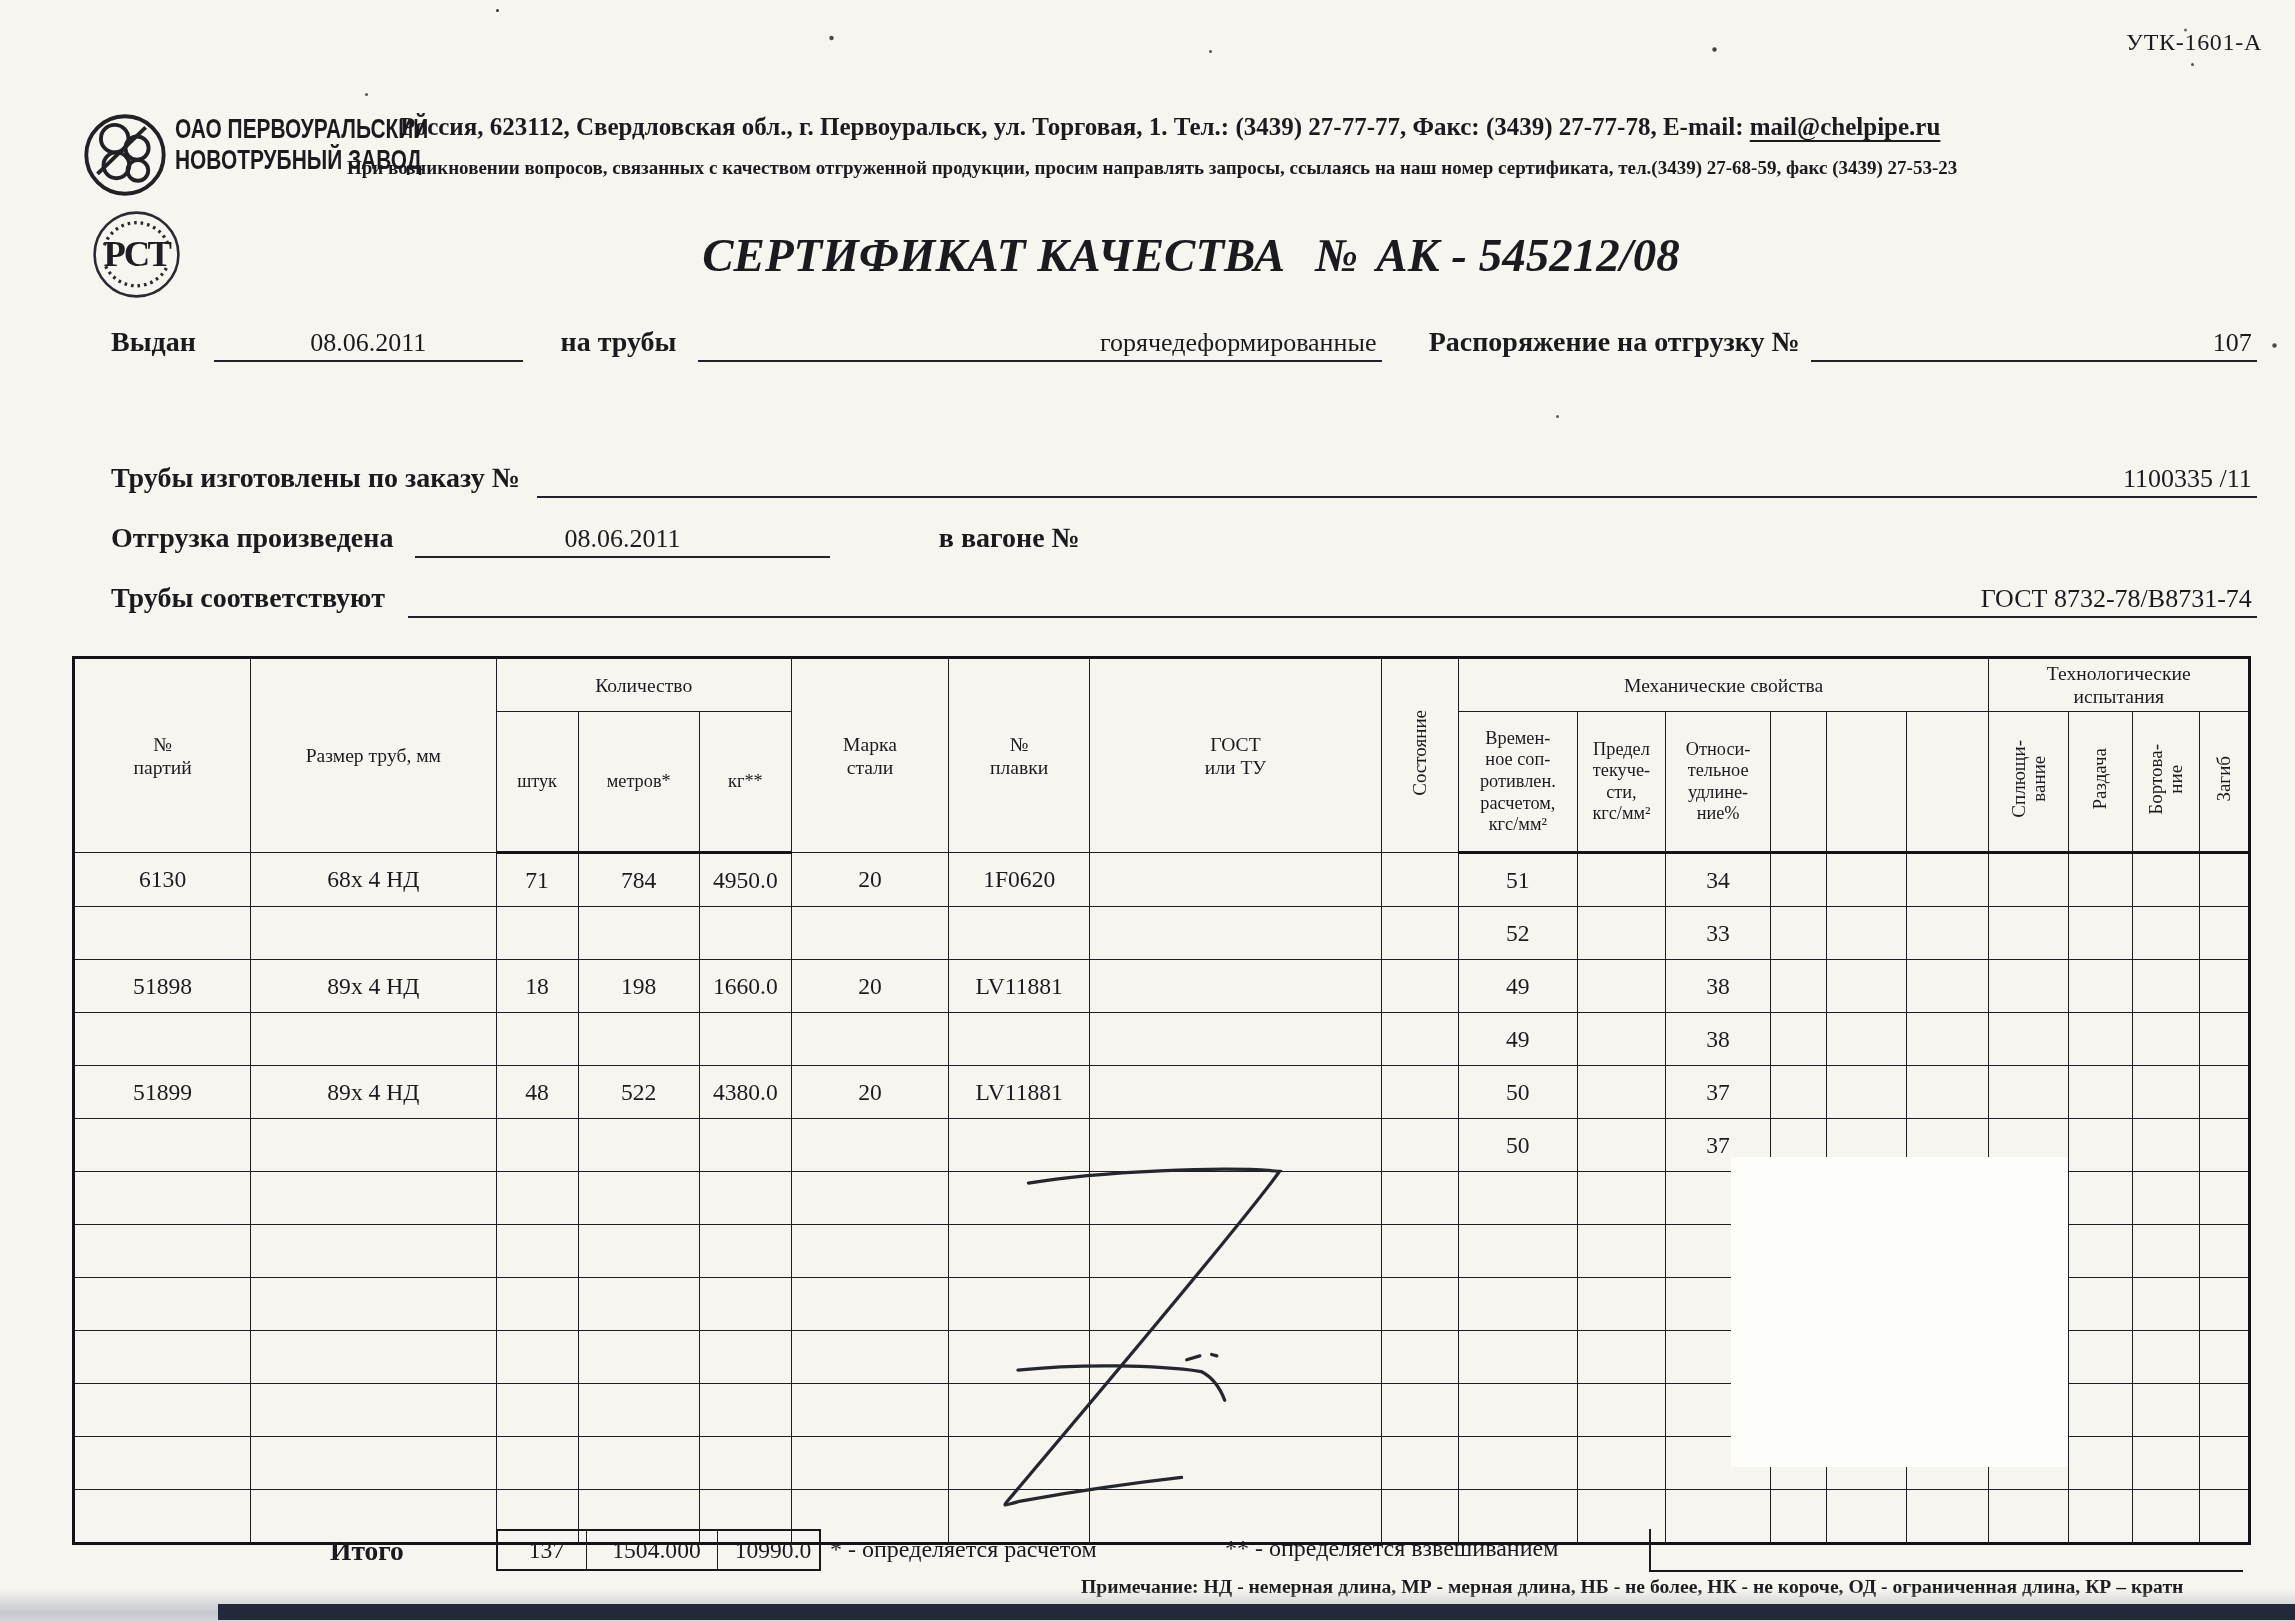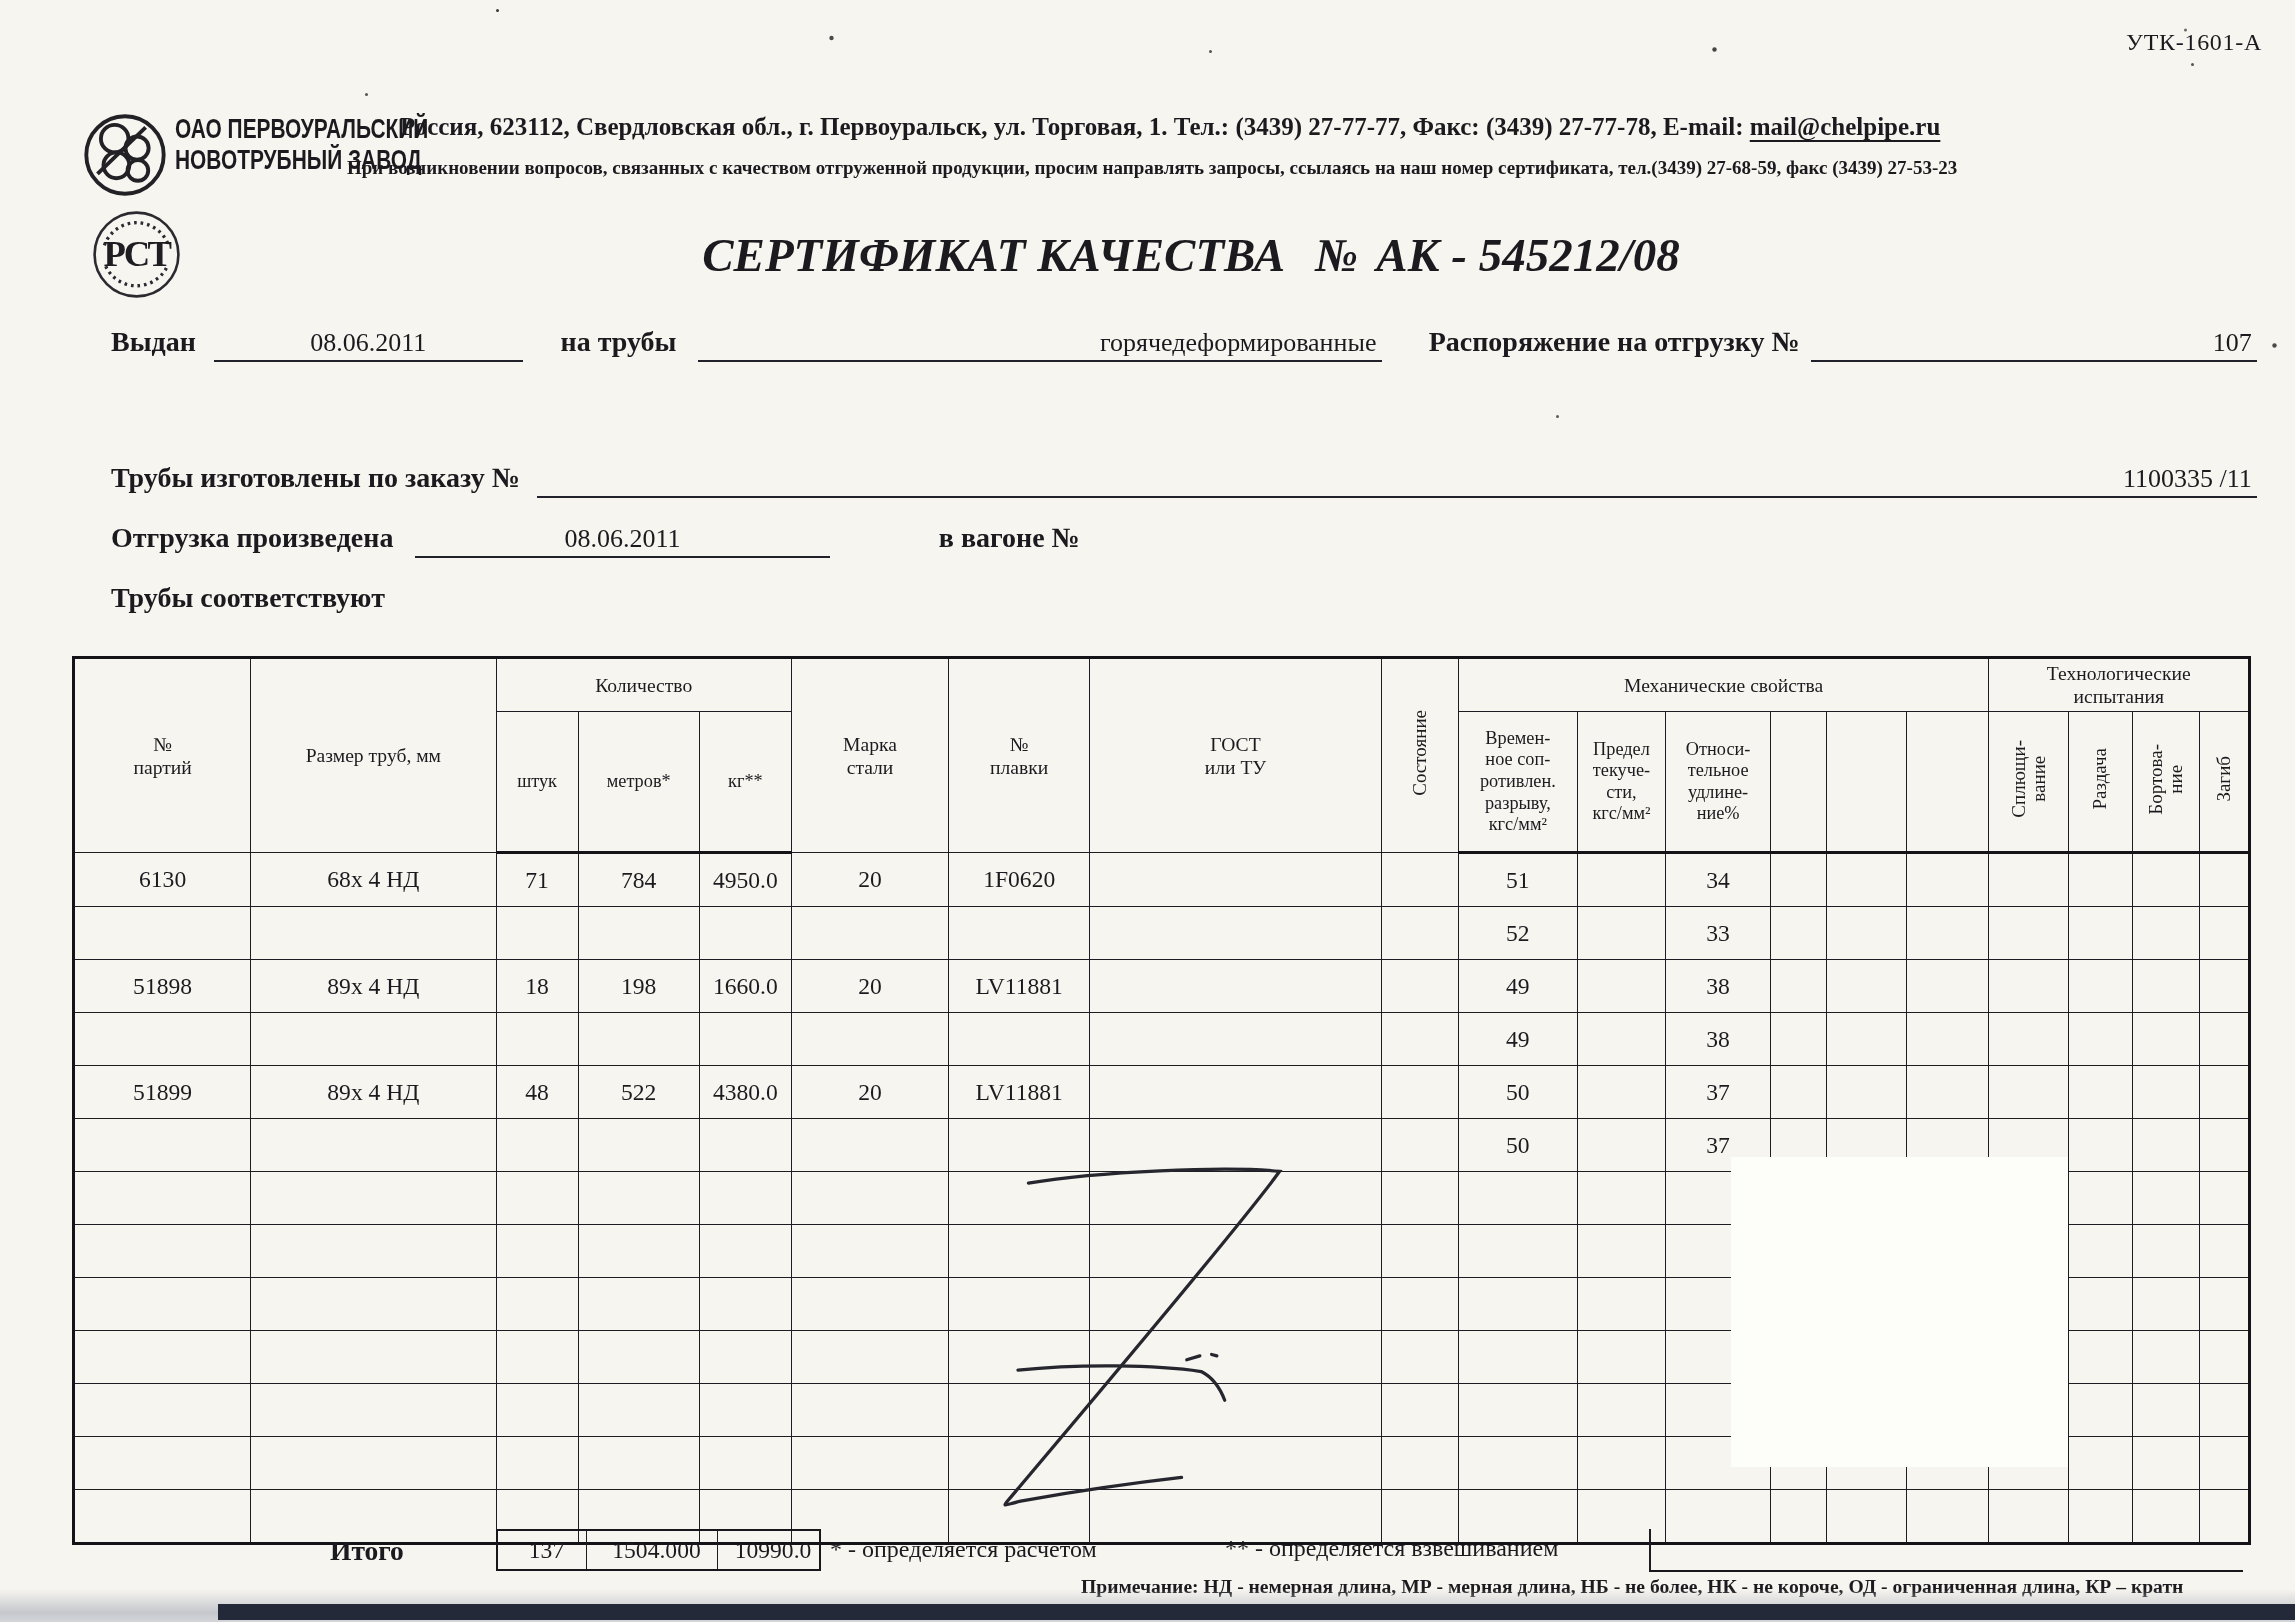--- a/index.html
+++ b/index.html
@@ -128,20 +128,21 @@
   </div>
 
   <div class="frow f4">
     <span class="lbl">Отгрузка произведена</span>
     <span class="u" style="width:404px;margin-left:22px;">08.06.2011</span>
     <span class="lbl" style="margin-left:109px;">в вагоне №</span>
   </div>
 
   <div class="frow f5">
     <span class="lbl">Трубы соответствуют</span>
+    <span class="u left grow" style="margin-left:23.6px;">ГОСТ 8732-78/В8731-74</span>
   </div>
 
   <div class="tbl-wrap">
     <table class="cert">
       <colgroup>
         <col style="width:177px">
           <col style="width:245px">
           <col style="width:82px">
           <col style="width:121px">
         <col style="width:92px">
@@ -177,21 +178,21 @@
           <th colspan="4">Технологические
 испытания</th>
         </tr>
         <tr class="h2">
           <th>штук</th>
           <th>метров*</th>
           <th>кг**</th>
           <th>Времен-
 ное соп-
 ротивлен.
-разрыву,
+расчетом,
 кгс/мм²</th>
           <th>Предел
 текуче-
 сти,
 кгс/мм²</th>
           <th>Относи-
 тельное
 удлине-
 ние%</th>
           <th></th>

